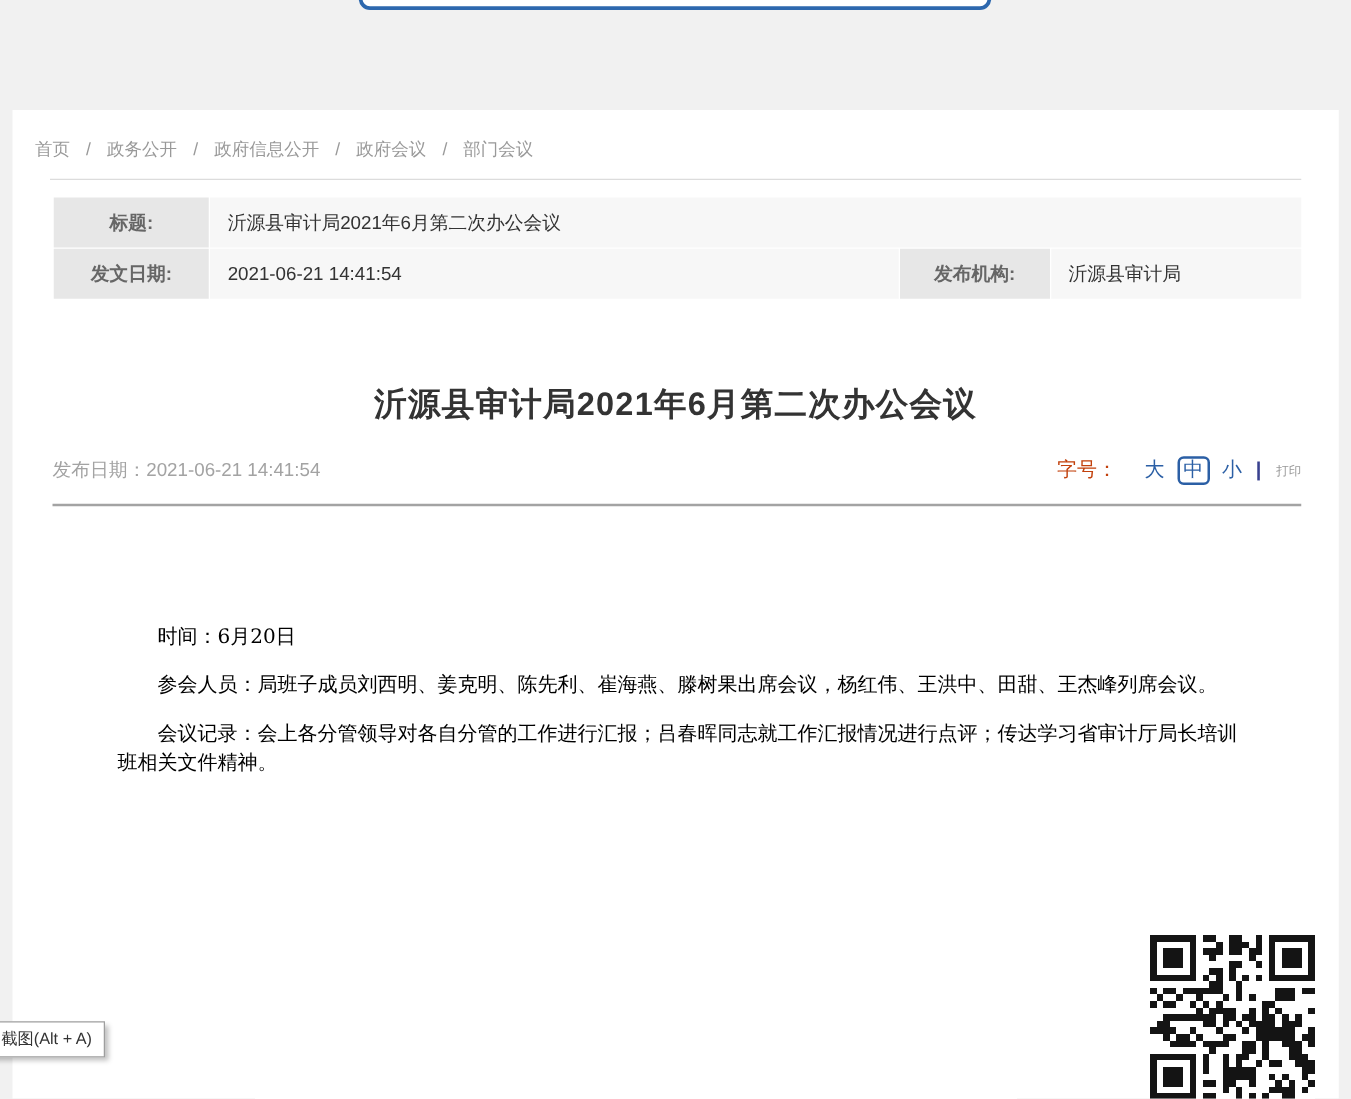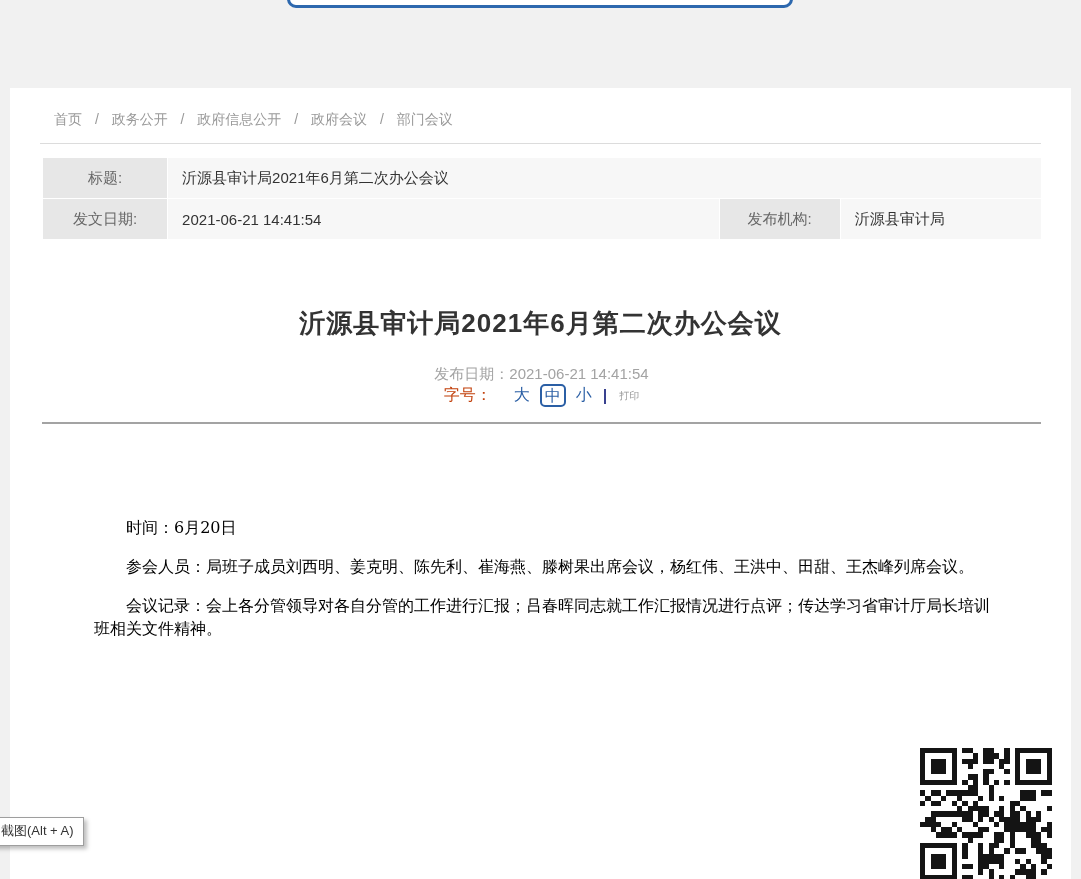--- a/index.html
+++ b/index.html
@@ -4,37 +4,37 @@
 <style>
   html,body{margin:0;padding:0;background:#f1f1f1;font-family:"Liberation Sans",sans-serif;}
   .page{position:relative;width:1081px;height:879px;background:#f1f1f1;overflow:hidden;}
 
   
   .search-remnant{position:absolute;left:287px;top:-26px;width:506px;height:34px;
     border:3px solid #2d68ae;border-radius:9px;background:#fff;box-sizing:border-box;}
 
   .panel{position:absolute;left:10px;top:88px;width:1061px;height:791px;background:#ffffff;}
 
-  .breadcrumb{padding:23px 32px 14px 44px;font-size:14px;color:#999;}
+  .breadcrumb{padding:23px 32px 14px 18px;font-size:14px;color:#999;}
   .breadcrumb a{color:#999;text-decoration:none;cursor:pointer;}
   .breadcrumb .sep{margin:0 9px;color:#999;}
   .crumb-line{margin:0 30px;border-bottom:1px solid #dcdcdc;}
 
   table.info-table{margin:13px 30px 0 32px;border-collapse:separate;border-spacing:1px;
     width:1000px;table-layout:fixed;font-size:15px;}
   table.info-table td{height:40px;box-sizing:border-box;}
-  td.lbl{background:#e7e7e7;color:#666;text-align:center;}
+  td.lbl{background:#e7e7e7;color:#666;text-align:center;font-weight:bold;}
   td.val{background:#f7f7f7;color:#333;padding-left:14px;}
   .col1{width:124px;}.col2{width:550px;}.col3{width:120px;}.col4{width:200px;}
 
   .article-title{margin:66px 40px 0 40px;text-align:center;font-size:26px;font-weight:bold;
     color:#333;letter-spacing:1px;font-family:"Liberation Sans",sans-serif;}
 
   .article-meta{display:flex;justify-content:space-between;align-items:center;
-    margin:24px 30px 0 32px;flex-direction:column;}
+    margin:24px 30px 0 32px;}
   .pub-date{color:#a3a3a3;font-size:15px;}
   .controls{display:flex;align-items:center;font-size:16px;}
   .fs-label{color:#c2410c;margin-right:17px;text-align:center;}
   .fs{color:#2b5fa5;text-decoration:none;cursor:pointer;margin:0 5px;}
   .fs.selected{border:2px solid #2b5fa5;border-radius:5px;padding:0 3px;line-height:19px;}
   .ctrl-sep{color:#39418f;margin:0 8px 0 6px;font-weight:bold;}
   .print{color:#999;text-decoration:none;cursor:pointer;font-size:10px;margin-left:4px;}
 
   .divider{margin:15px 30px 0 32px;border-bottom:2px solid #a3a3a3;}
 

